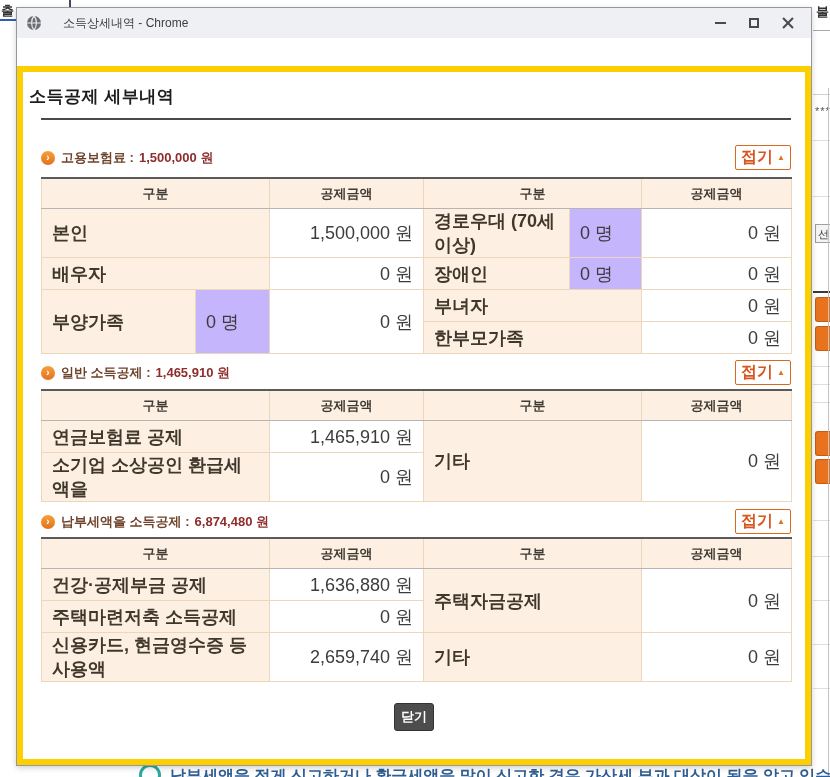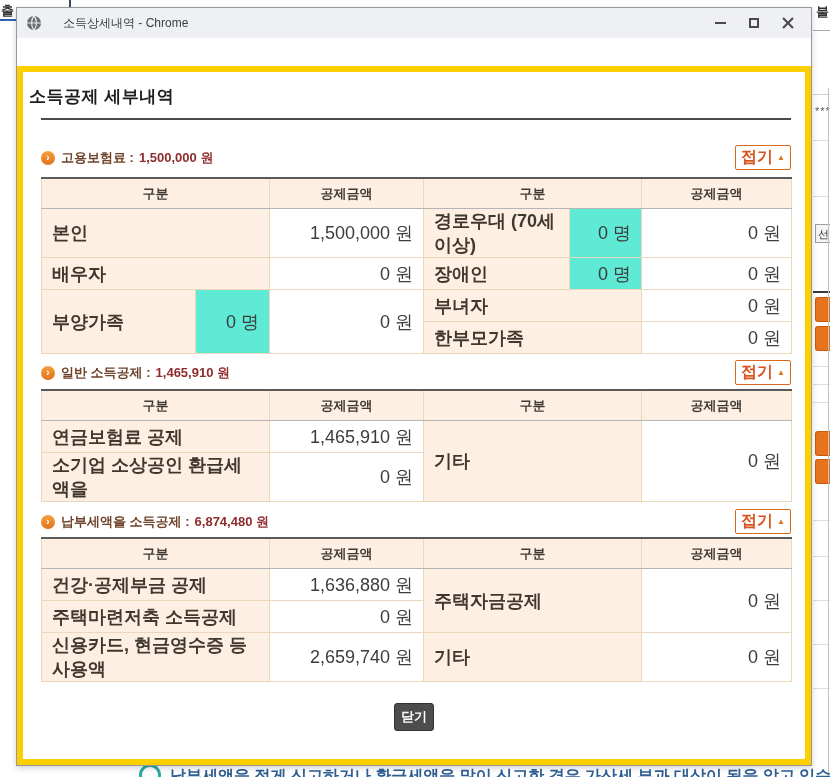--- a/index.html
+++ b/index.html
@@ -49,21 +49,21 @@
   .sec-amount{font-size:13px;font-weight:bold;color:#8f2c2c;}
   .collapse-btn{position:absolute;right:0;top:0;width:56px;height:25px;background:#fff;border:1px solid #d86a1f;border-radius:2px;display:flex;align-items:center;justify-content:center;gap:4px;cursor:pointer;padding:0;}
   .collapse-btn .cl{font-size:16px;font-weight:bold;color:#d8551f;}
   .collapse-btn .tri{font-size:8px;color:#e2711d;line-height:1;}
 
   table.t{position:absolute;left:18px;border-collapse:collapse;table-layout:fixed;width:750px;border-top:2px solid #5a5a5a;border-bottom:1px solid #e6cba9;}
   table.t th{background:#fdf0e3;border:1px solid #ecd6bc;border-bottom:1px solid #b5b5b5;height:29px;font-size:13px;font-weight:bold;color:#3f3a33;text-align:center;padding:0;}
   table.t td{border:1px solid #ecd6bc;height:32px;font-size:18px;padding:0 10px;box-sizing:border-box;}
   td.lbl{background:#fdf0e3;font-weight:bold;color:#40382c;text-align:left;}
   td.val{background:#fff;color:#3c3c3c;text-align:right;}
-  td.cnt{background:#5eead4;color:#3c3c3c;text-align:right;}
+  td.cnt{background:#c4b5fd;color:#3c3c3c;text-align:left;}
 
   .close-doc-btn{position:absolute;left:50%;top:631px;transform:translateX(-50%);width:40px;height:28px;background:#4d4d4d;border:1px solid #333;border-radius:3px;color:#fff;font-size:13px;font-weight:bold;cursor:pointer;padding:0;}
 </style>
 </head>
 <body>
 
 <div class="stage">
 
   <div class="bg-frag bg-topleft-text">출</div>
   <div class="bg-frag bg-topleft-line"></div>

